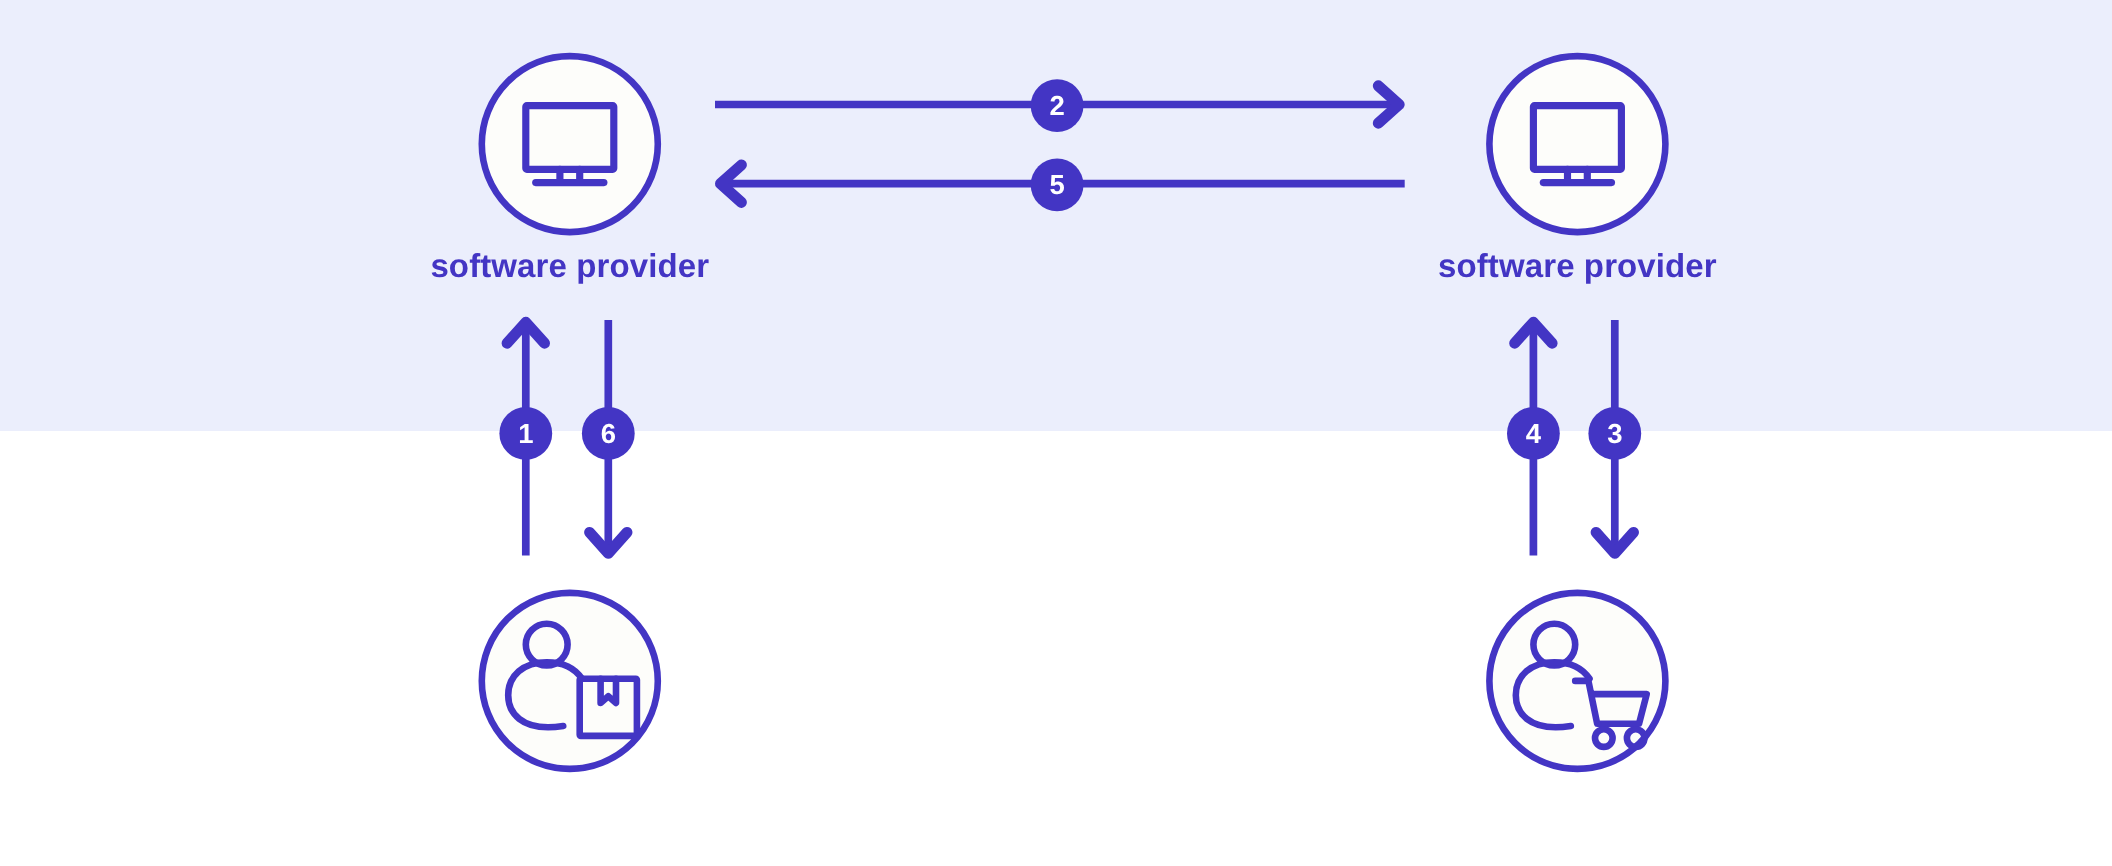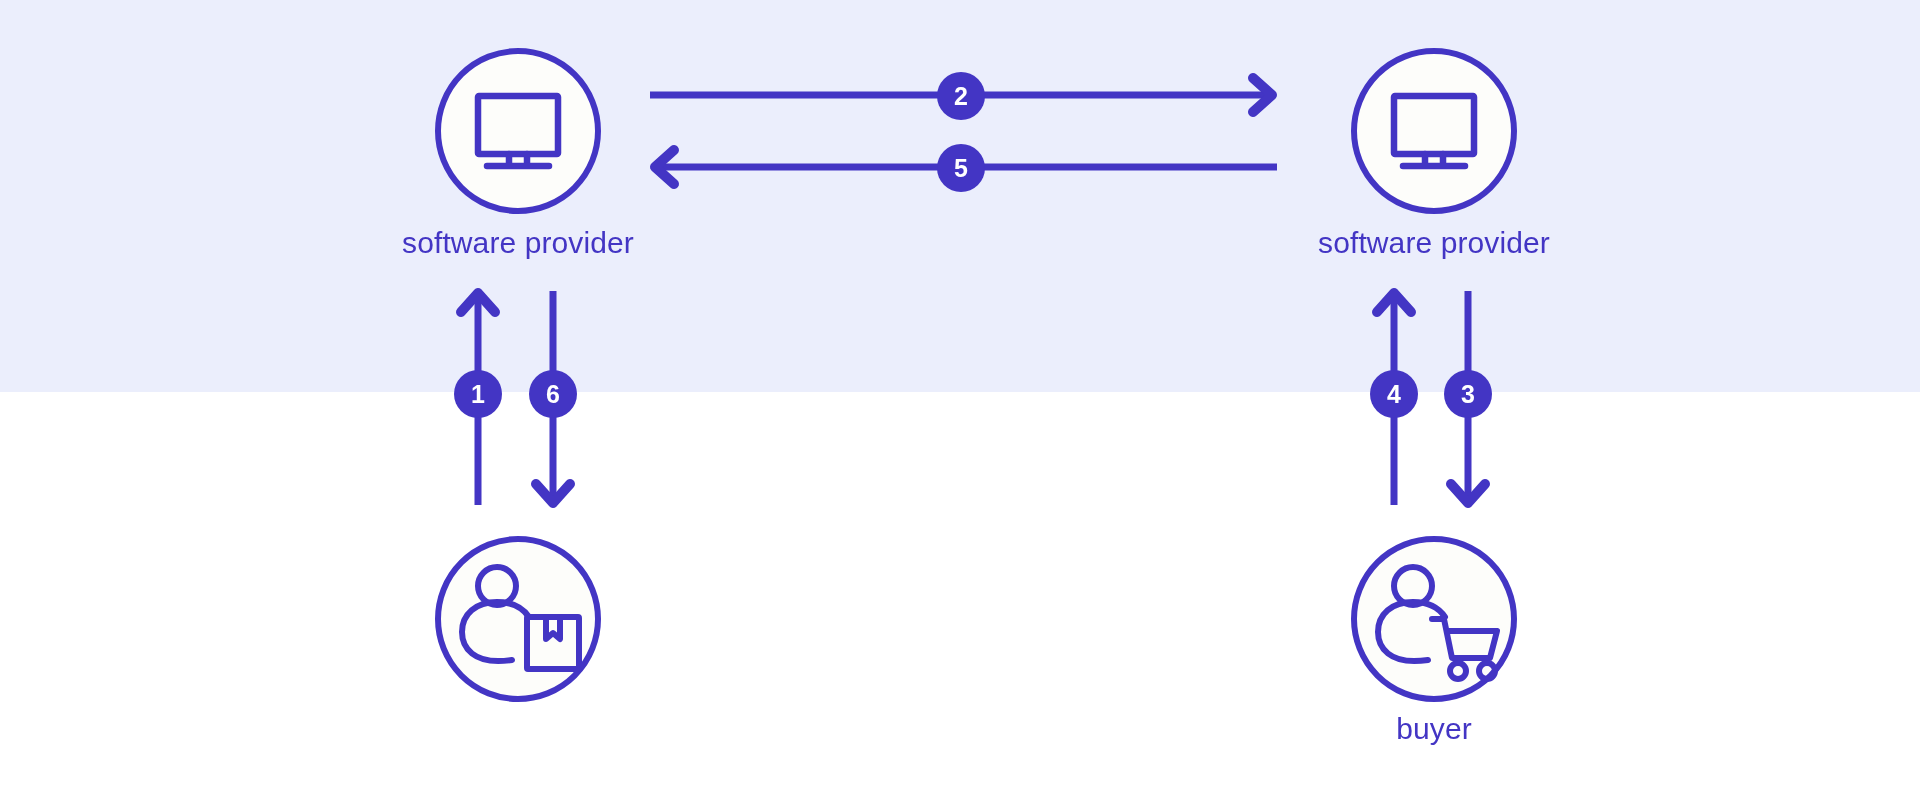--- a/index.html
+++ b/index.html
@@ -40,21 +40,21 @@
     top: 0;
     width: 1920px;
     height: 787px;
   }
   .node-label {
     position: absolute;
     text-align: center;
     color: #4335c4;
     font-family: "Liberation Sans", sans-serif;
     font-size: 30px;
-    font-weight: 400;
+    font-weight: 700;
     letter-spacing: 0.1px;
     white-space: nowrap;
     line-height: 1;
   }
   .badge-num {
     fill: #ffffff;
     font-family: "Liberation Sans", sans-serif;
     font-size: 25px;
     font-weight: bold;
     text-anchor: middle;
@@ -172,15 +172,14 @@
       <text class="badge-num" x="1468" y="396">3</text>
     </g>
 
   </svg>
 
   <div class="node-label" style="left:318px; top:228px; width:400px;">software provider</div>
 
   <div class="node-label" style="left:1234px; top:228px; width:400px;">software provider</div>
 
 
-  <div class="node-label" style="left:1234px; top:714px; width:400px;">buyer</div>
 
 </div>
 
 </body></html>

